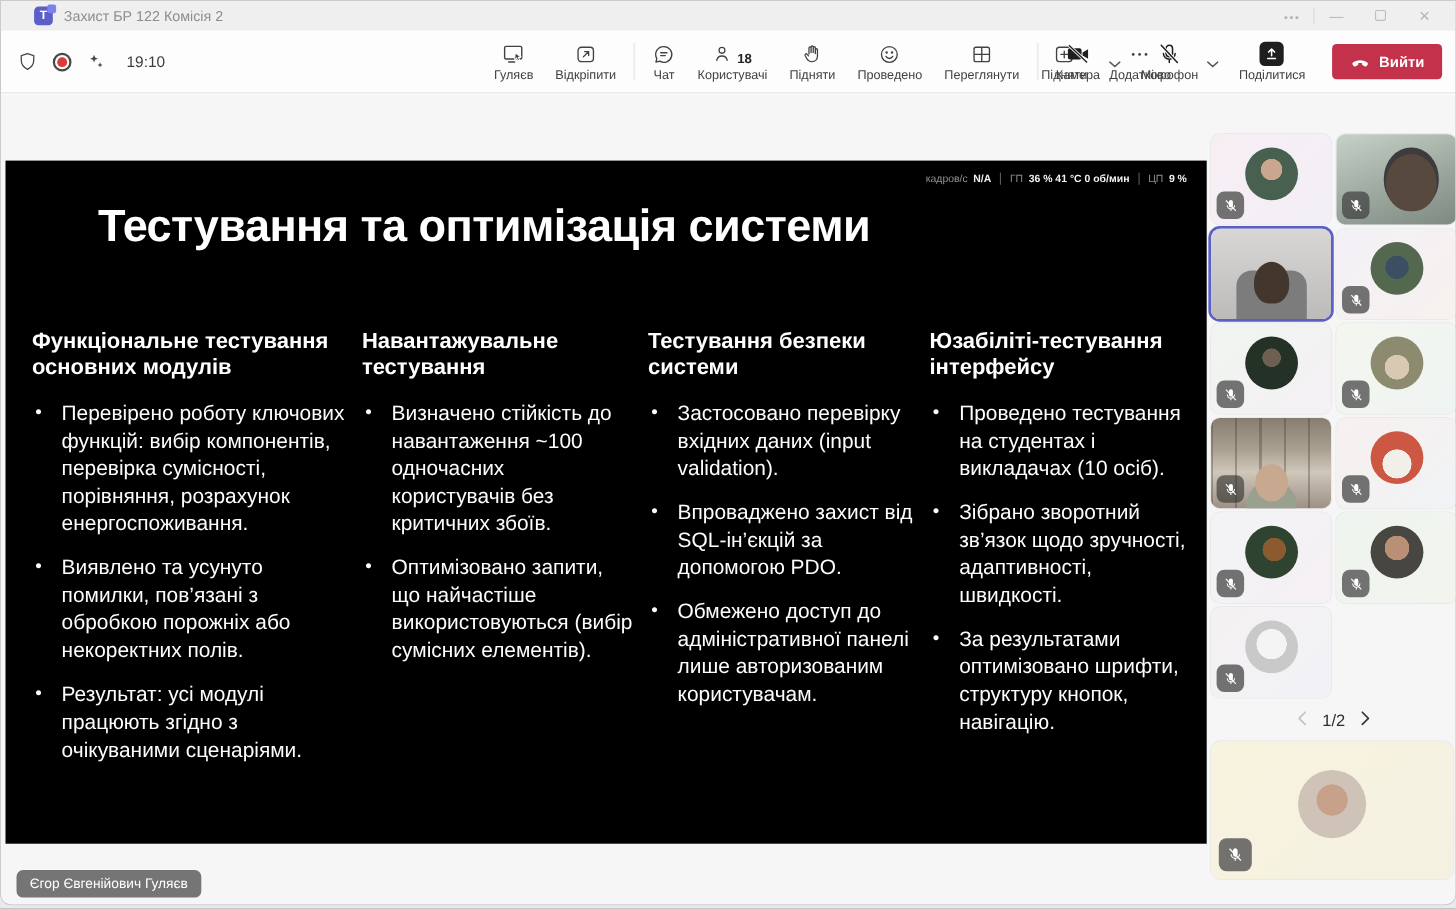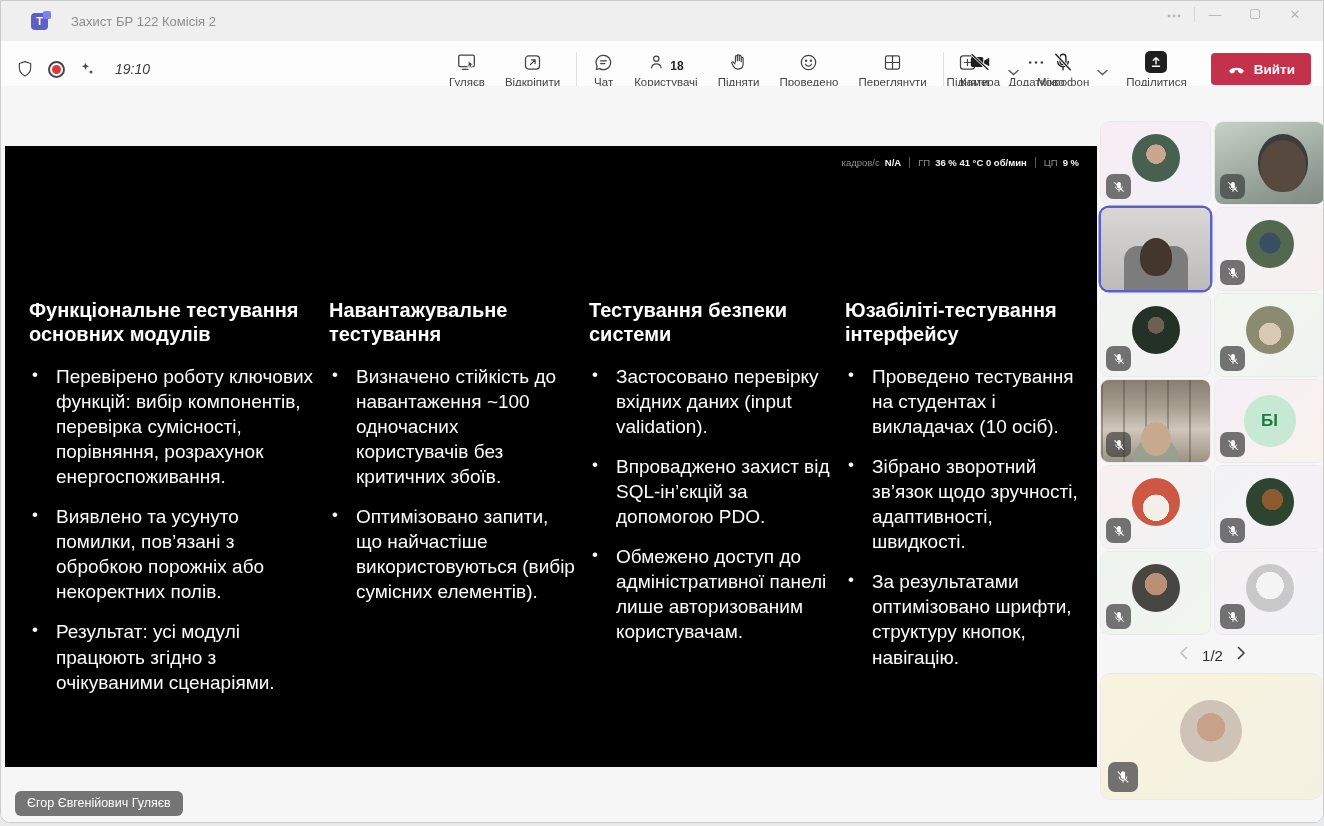--- a/index.html
+++ b/index.html
@@ -1,37 +1,37 @@
 <!DOCTYPE html>
 <html><head>
 <meta charset="utf-8">
 <style>
   * { margin:0; padding:0; box-sizing:border-box; }
   html,body { width:1324px; height:826px; background:#e9eaec; font-family:"Liberation Sans","DejaVu Sans",sans-serif; overflow:hidden; }
   .window { position:absolute; inset:0 0 3px 0; background:#fff; border:1px solid #cbcbcb; border-radius:0 0 10px 10px; overflow:hidden; }
 
   
-  .titlebar { position:relative; height:40px; background:#efefef; display:flex; align-items:center;gap:13px; }
+  .titlebar { position:relative; height:27px; background:#efefef; display:flex; align-items:center; }
   .teams-logo { position:relative; width:17px; height:17px; margin-left:30px; background:#5b5fc7; border-radius:4px; }
   .teams-logo::before { content:""; position:absolute; right:-3px; top:-2px; width:8px; height:8px; background:#7b83eb; border-radius:2px; }
   .teams-logo::after { content:"T"; position:absolute; inset:0; color:#fff; font-size:11px; font-weight:bold; text-align:center; line-height:17px; }
   .win-title { margin-left:10px; font-size:13px; color:#8d8d8d; }
   .win-controls { position:absolute; right:8px; top:0; height:27px; display:flex; align-items:center; color:#b5b5b5; }
   .win-controls .wc { width:40px; text-align:center; font-size:13px; cursor:default; }
   .wc-dots svg { vertical-align:middle; }
   .wc-divider { width:1px; height:15px; background:#d8d8d8; }
   .wc-max span { display:inline-block; width:10px; height:10px; border:1.2px solid #bdbdbd; border-radius:2px; }
 
   
   .toolbar { position:relative; height:57px; background:#fdfdfd; border-bottom:1px solid #e2e2e2; }
   .tb-left { position:absolute; left:14px; top:0; height:100%; display:flex; align-items:center; gap:13px; }
   .icon20 { width:20px; height:20px; color:#4a4a4a; }
   .record-dot { width:17px; height:17px; border:2px solid #474747; border-radius:50%; display:flex; align-items:center; justify-content:center; }
   .record-dot i { display:block; width:9px; height:9px; background:#d83b3b; border-radius:50%; }
-  .meet-time { font-size:14px; color:#3d3d3d; margin-left:4px;font-style:italic; }
+  .meet-time { font-size:14px; color:#3d3d3d; margin-left:4px; }
 
   .tb-center { position:absolute; left:438px; top:0; height:100%; display:flex; align-items:center; }
   .tb-right { position:absolute; right:12px; top:0; height:100%; display:flex; align-items:center; }
   .tbtn { display:flex; flex-direction:column; align-items:center; gap:3px; padding:0 10px; cursor:pointer; }
   .tbtn .lbl { font-size:11.5px; color:#424242; white-space:nowrap; }
   .tbtn .ic { height:22px; display:flex; align-items:flex-end; color:#424242; }
   .tb-divider { width:1px; height:34px; background:#e0e0e0; margin:0 6px; }
   .people-wrap { display:flex; align-items:flex-start; gap:2px; }
   .people-count { font-size:12px; font-weight:bold; color:#242424; margin-top:1px; }
   .chev { color:#5a5a5a; margin:0 8px 0 -2px; padding-top:4px; cursor:pointer; }
@@ -301,20 +301,21 @@
         <span class="seg">
             <span class="sl">ГП</span>
             <span class="sv">36 %  41 °C  0 об/мин</span>
           </span>
         <span class="sdiv"></span>
         <span class="seg">
             <span class="sl">ЦП</span>
             <span class="sv">9 %</span>
           </span>
       </div>
+      <h1 class="slide-title">Тестування та оптимізація системи</h1>
       <div class="cols">
         <div class="col">
           <h2>Функціональне тестування основних модулів</h2>
           <ul>
             <li>Перевірено роботу ключових функцій: вибір компонентів, перевірка сумісності, порівняння, розрахунок енергоспоживання.</li>
             <li>Виявлено та усунуто помилки, пов’язані з обробкою порожніх або некоректних полів.</li>
             <li>Результат: усі модулі працюють згідно з очікуваними сценаріями.</li>
           </ul>
         </div>
         <div class="col">
@@ -404,30 +405,20 @@
         <div class="tile video v7">
           <div class="head"></div>
           <div class="mute">
               <svg width="14" height="14" viewBox="0 0 16 16">
                 <path d="M8 2.2c1.2 0 2.1.9 2.1 2.1v3.4c0 1.2-.9 2.1-2.1 2.1s-2.1-.9-2.1-2.1V4.3c0-1.2.9-2.1 2.1-2.1z" fill="currentColor"></path>
                 <path d="M4.2 7.5c0 2.1 1.7 3.8 3.8 3.8s3.8-1.7 3.8-3.8M8 11.3v2.3" fill="none" stroke="currentColor" stroke-width="1.1"></path>
                 <path d="M2.8 2.6l10.4 10.8" stroke="currentColor" stroke-width="1.2"></path>
               </svg>
             </div>
         </div>
-        <div class="tile t8">
-          <div class="initials-circle">БІ</div>
-          <div class="mute">
-              <svg width="14" height="14" viewBox="0 0 16 16">
-                <path d="M8 2.2c1.2 0 2.1.9 2.1 2.1v3.4c0 1.2-.9 2.1-2.1 2.1s-2.1-.9-2.1-2.1V4.3c0-1.2.9-2.1 2.1-2.1z" fill="currentColor"></path>
-                <path d="M4.2 7.5c0 2.1 1.7 3.8 3.8 3.8s3.8-1.7 3.8-3.8M8 11.3v2.3" fill="none" stroke="currentColor" stroke-width="1.1"></path>
-                <path d="M2.8 2.6l10.4 10.8" stroke="currentColor" stroke-width="1.2"></path>
-              </svg>
-            </div>
-        </div>
         <div class="tile t9">
           <div class="avatar a9"></div>
           <div class="mute">
               <svg width="14" height="14" viewBox="0 0 16 16">
                 <path d="M8 2.2c1.2 0 2.1.9 2.1 2.1v3.4c0 1.2-.9 2.1-2.1 2.1s-2.1-.9-2.1-2.1V4.3c0-1.2.9-2.1 2.1-2.1z" fill="currentColor"></path>
                 <path d="M4.2 7.5c0 2.1 1.7 3.8 3.8 3.8s3.8-1.7 3.8-3.8M8 11.3v2.3" fill="none" stroke="currentColor" stroke-width="1.1"></path>
                 <path d="M2.8 2.6l10.4 10.8" stroke="currentColor" stroke-width="1.2"></path>
               </svg>
             </div>
         </div>

